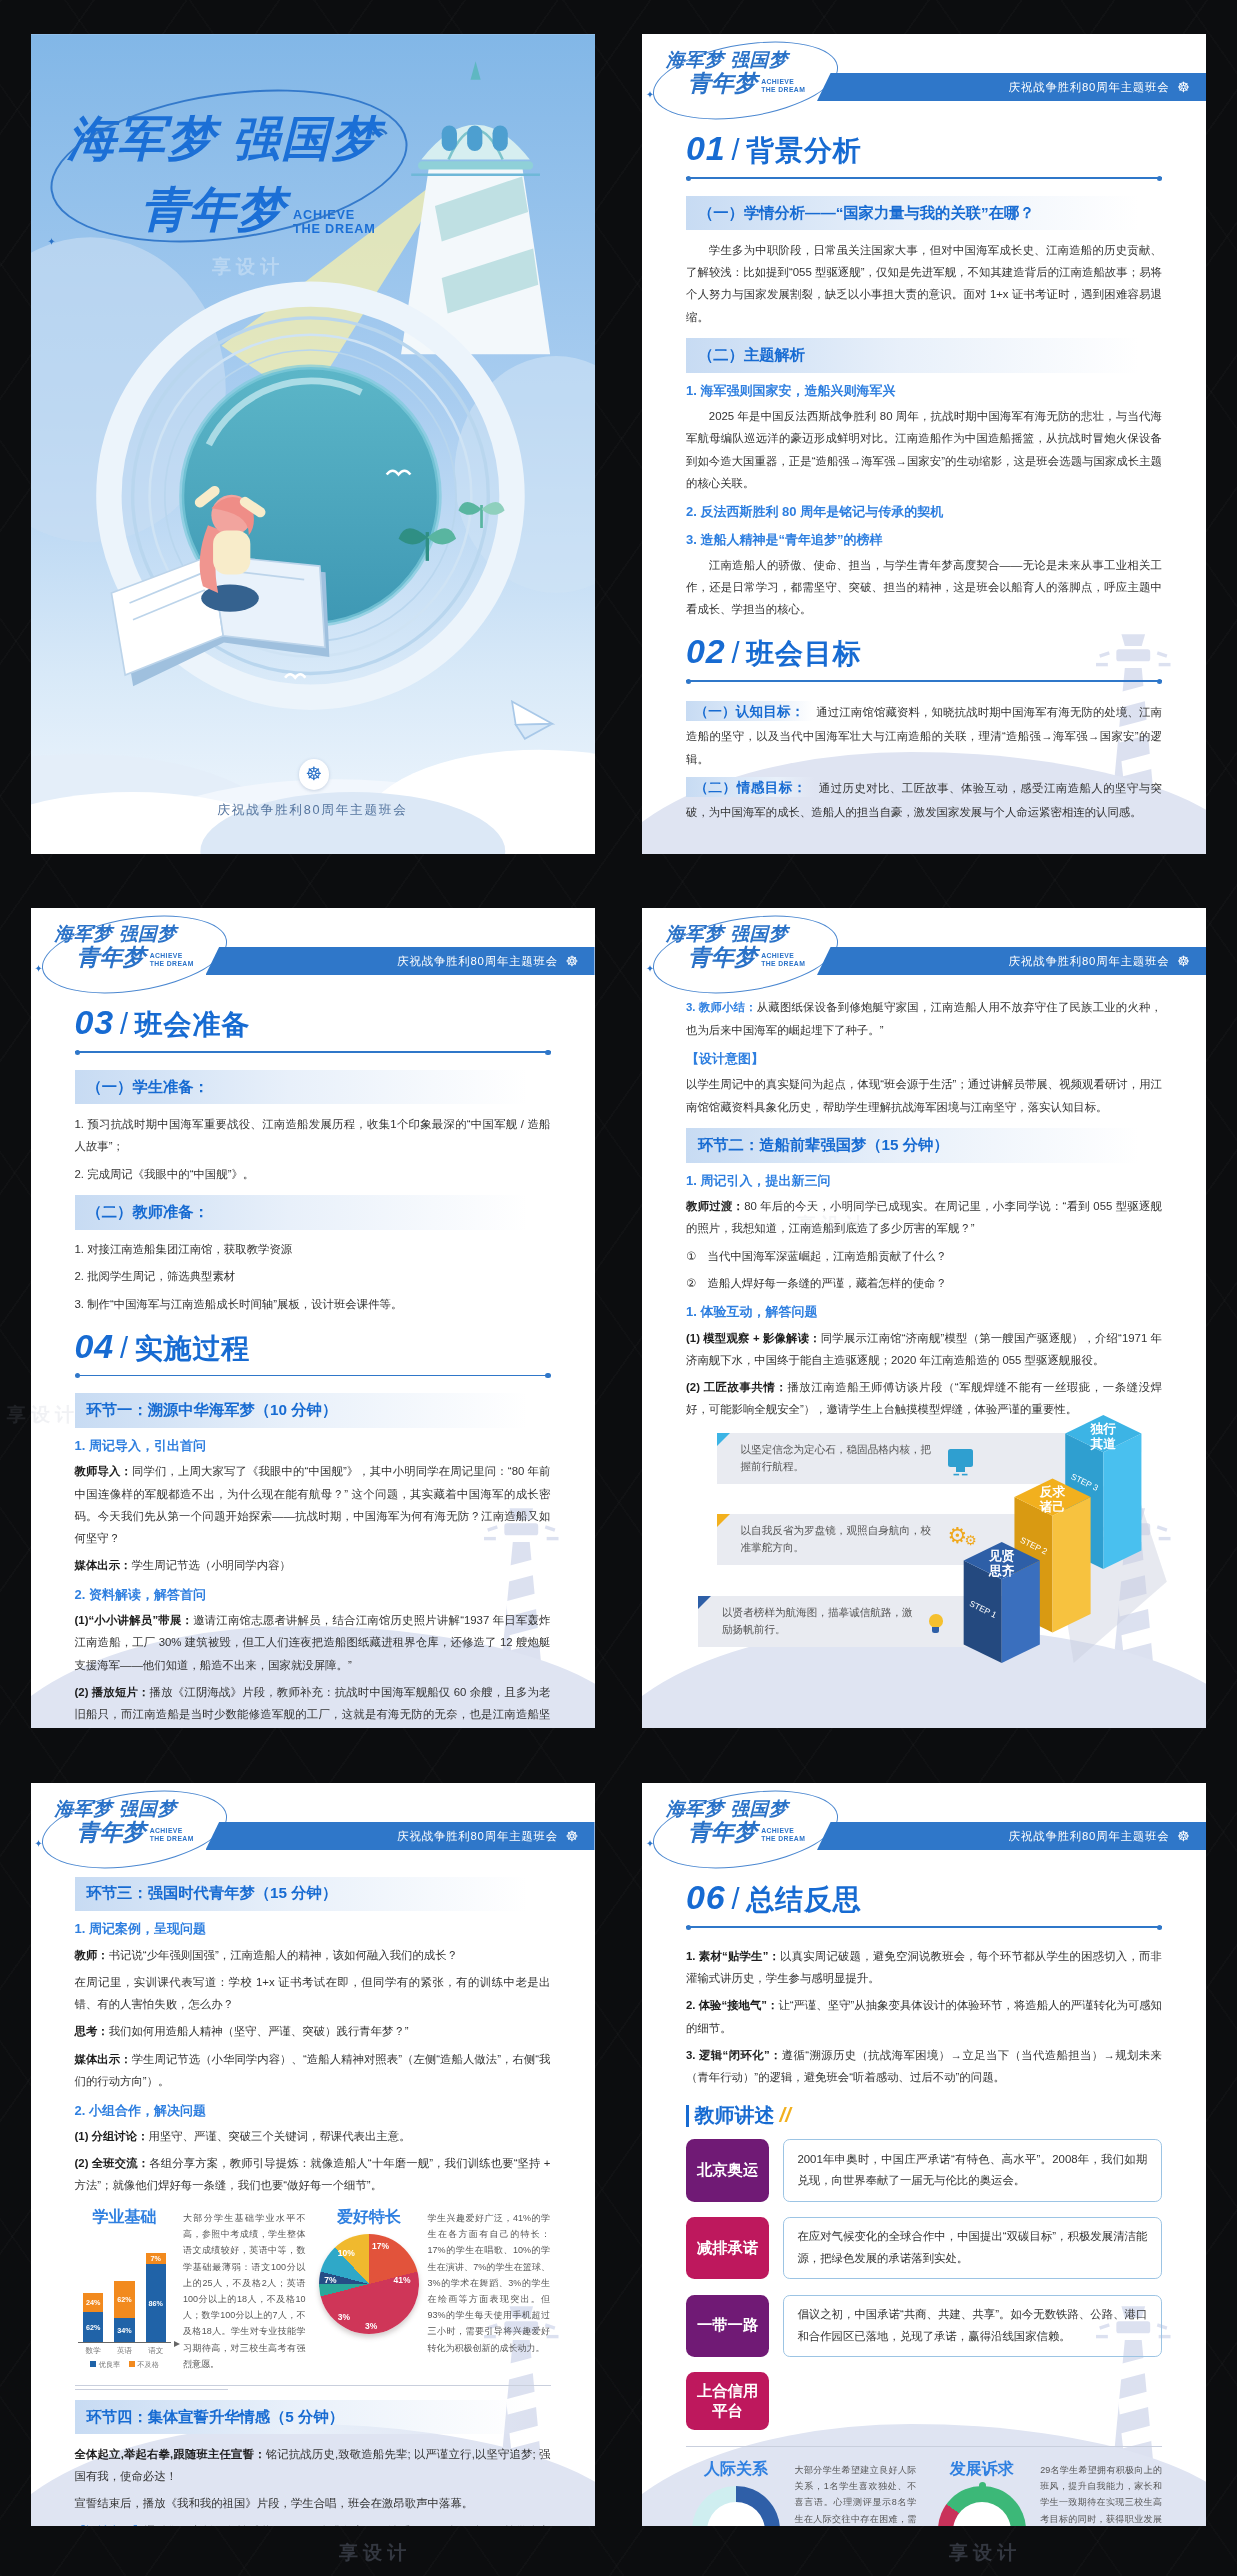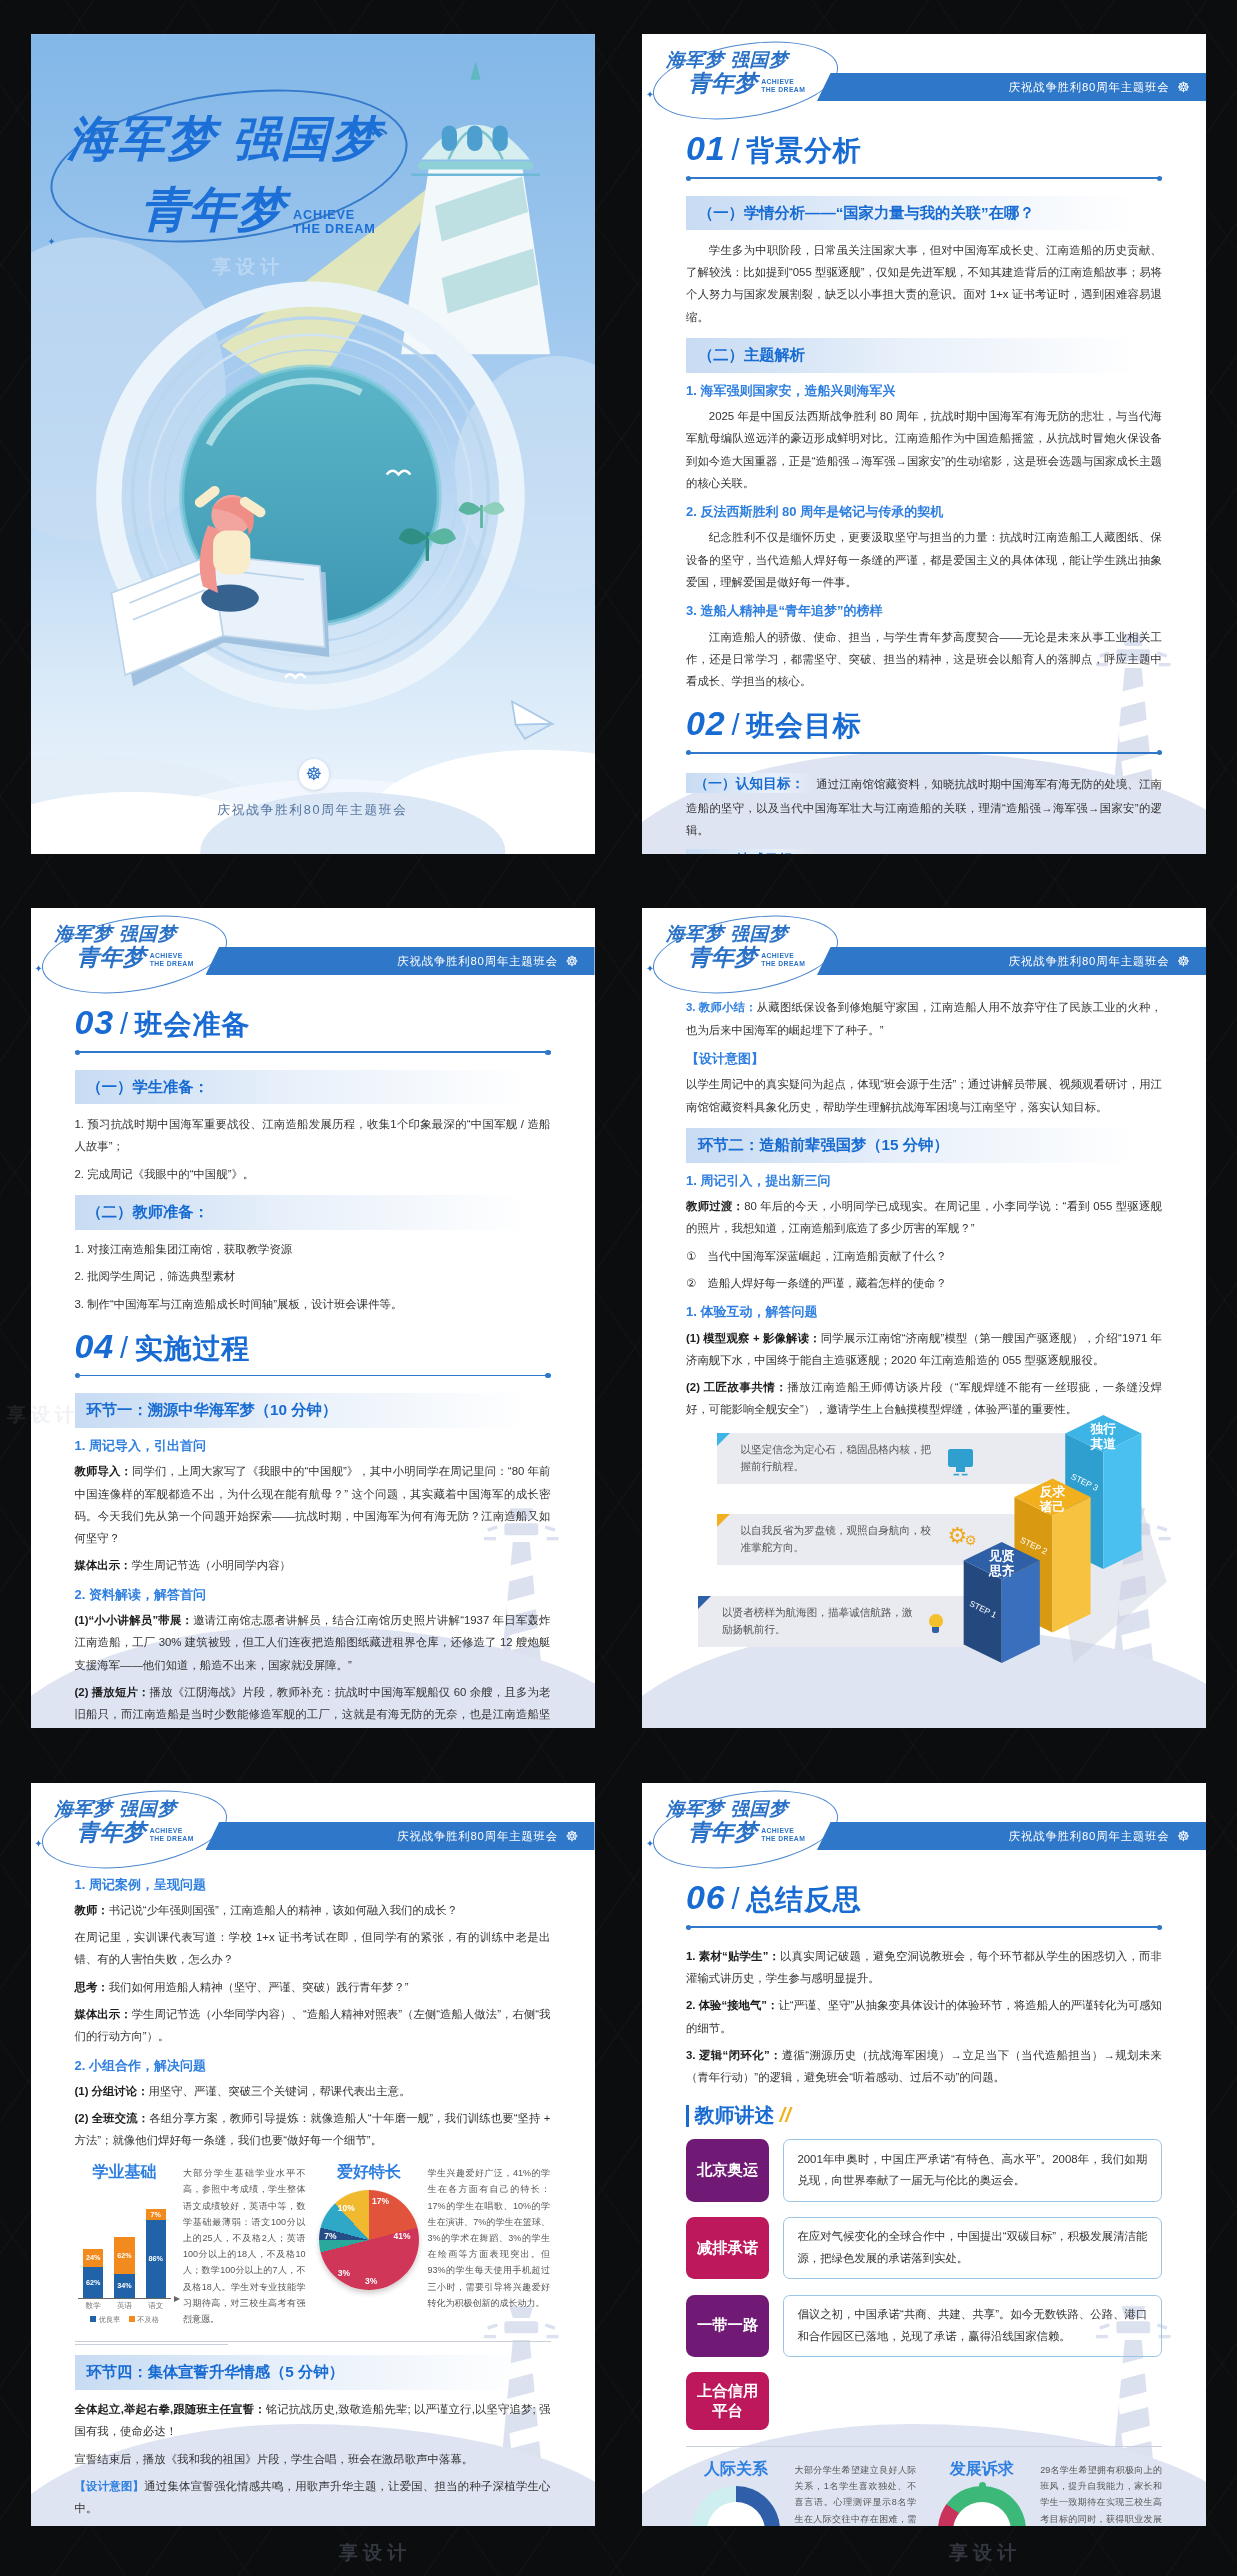--- a/index.html
+++ b/index.html
@@ -292,21 +292,20 @@
   </header>
   <div class="pc">
     <div class="h1"><span class="num">01</span><span class="slash">/</span><span class="tt">背景分析</span></div>
     <div class="h1rule"></div>
     <div class="sbar">（一）学情分析——“国家力量与我的关联”在哪？</div>
     <p class="t ind">学生多为中职阶段，日常虽关注国家大事，但对中国海军成长史、江南造船的历史贡献、了解较浅：比如提到“055 型驱逐舰”，仅知是先进军舰，不知其建造背后的江南造船故事；易将个人努力与国家发展割裂，缺乏以小事担大责的意识。面对 1+x 证书考证时，遇到困难容易退缩。</p>
     <div class="sbar">（二）主题解析</div>
     <div class="bh">1. 海军强则国家安，造船兴则海军兴</div>
     <p class="t ind">2025 年是中国反法西斯战争胜利 80 周年，抗战时期中国海军有海无防的悲壮，与当代海军航母编队巡远洋的豪迈形成鲜明对比。江南造船作为中国造船摇篮，从抗战时冒炮火保设备到如今造大国重器，正是“造船强→海军强→国家安”的生动缩影，这是班会选题与国家成长主题的核心关联。</p>
     <div class="bh">2. 反法西斯胜利 80 周年是铭记与传承的契机</div>
-    <p class="t ind">纪念胜利不仅是缅怀历史，更要汲取坚守与担当的力量：抗战时江南造船工人藏图纸、保设备的坚守，当代造船人焊好每一条缝的严谨，都是爱国主义的具体体现，能让学生跳出抽象爱国，理解爱国是做好每一件事。</p>
     <div class="bh">3. 造船人精神是“青年追梦”的榜样</div>
     <p class="t ind">江南造船人的骄傲、使命、担当，与学生青年梦高度契合——无论是未来从事工业相关工作，还是日常学习，都需坚守、突破、担当的精神，这是班会以船育人的落脚点，呼应主题中看成长、学担当的核心。</p>
     <div class="h1"><span class="num">02</span><span class="slash">/</span><span class="tt">班会目标</span></div>
     <div class="h1rule"></div>
     <p class="t"><span class="goal-lead">（一）认知目标：</span><span>通过江南馆馆藏资料，知晓抗战时期中国海军有海无防的处境、江南造船的坚守，以及当代中国海军壮大与江南造船的关联，理清“造船强→海军强→国家安”的逻辑。</span></p>
     <p class="t"><span class="goal-lead">（二）情感目标：</span><span>通过历史对比、工匠故事、体验互动，感受江南造船人的坚守与突破，为中国海军的成长、造船人的担当自豪，激发国家发展与个人命运紧密相连的认同感。</span></p>
 
   </div>
 </section>
 
@@ -455,20 +454,21 @@
               <span>THE DREAM</span>
             </span>
       </div>
     </div>
     <div class="banner">
       <span>庆祝战争胜利80周年主题班会</span>
       <span class="wheel"></span>
     </div>
   </header>
   <div class="pc">
+    <div class="sbar">环节三：强国时代青年梦（15 分钟）</div>
     <div class="bh">1. 周记案例，呈现问题</div>
     <p class="t"><b class="ld">教师：</b><span>书记说“少年强则国强”，江南造船人的精神，该如何融入我们的成长？</span></p>
     <p class="t">在周记里，实训课代表写道：学校 1+x 证书考试在即，但同学有的紧张，有的训练中老是出错、有的人害怕失败，怎么办？</p>
     <p class="t"><b class="ld">思考：</b><span>我们如何用造船人精神（坚守、严谨、突破）践行青年梦？”</span></p>
     <p class="t"><b class="ld">媒体出示：</b><span>学生周记节选（小华同学内容）、“造船人精神对照表”（左侧“造船人做法”，右侧“我们的行动方向”）。</span></p>
     <div class="bh">2. 小组合作，解决问题</div>
     <p class="t"><b class="ld">(1) 分组讨论：</b><span>用坚守、严谨、突破三个关键词，帮课代表出主意。</span></p>
     <p class="t"><b class="ld">(2) 全班交流：</b><span>各组分享方案，教师引导提炼：就像造船人“十年磨一舰”，我们训练也要“坚持 + 方法”；就像他们焊好每一条缝，我们也要“做好每一个细节”。</span></p>
 
     <div class="charts">

